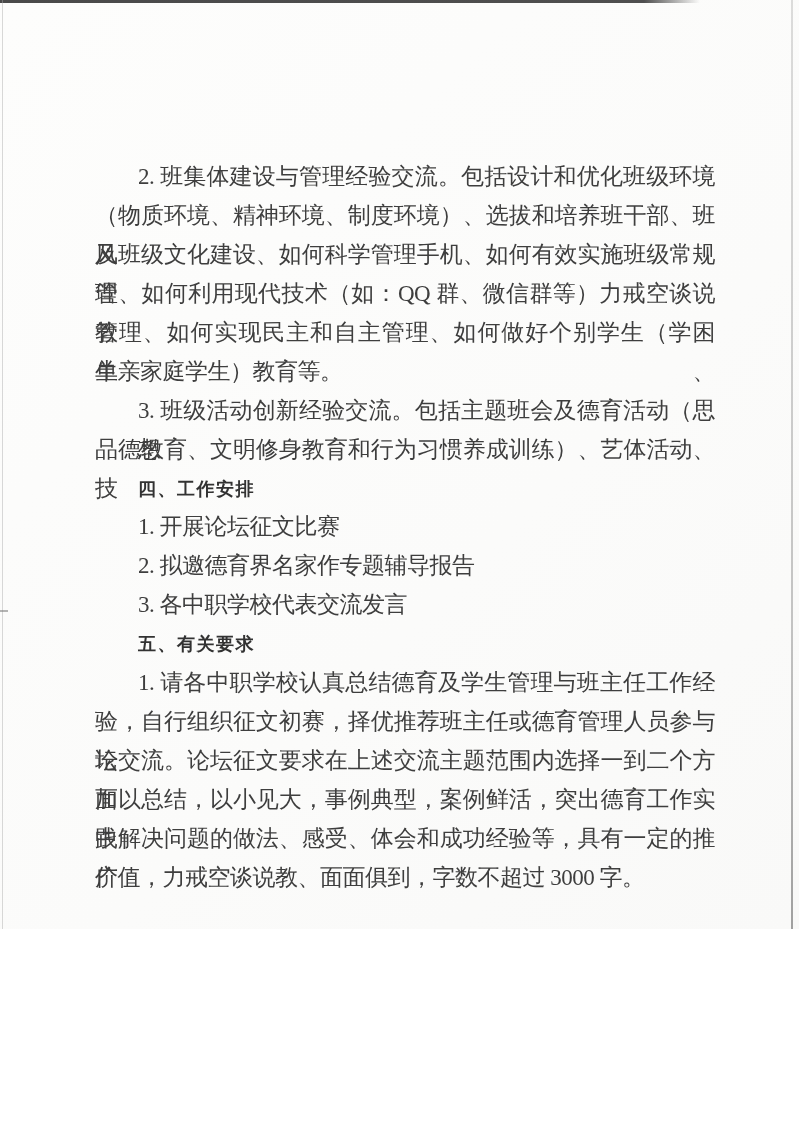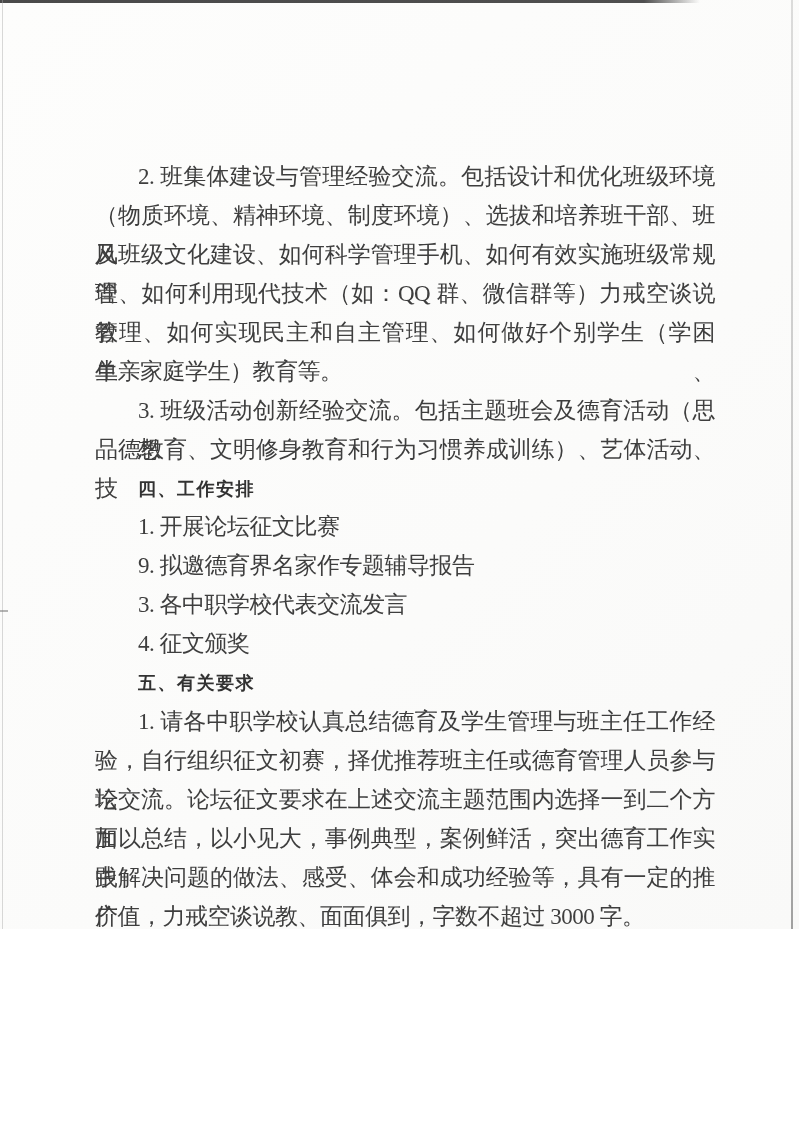--- a/index.html
+++ b/index.html
@@ -95,23 +95,22 @@
     <div class="line indent justify">2. 班集体建设与管理经验交流。包括设计和优化班级环境</div>
     <div class="line justify">（物质环境、精神环境、制度环境）、选拔和培养班干部、班风</div>
     <div class="line justify">及班级文化建设、如何科学管理手机、如何有效实施班级常规管</div>
     <div class="line justify">理、如何利用现代技术（如：QQ 群、微信群等）力戒空谈说教</div>
     <div class="line justify">管理、如何实现民主和自主管理、如何做好个别学生（学困生、</div>
     <div class="line">单亲家庭学生）教育等。</div>
     <div class="line indent justify">3. 班级活动创新经验交流。包括主题班会及德育活动（思想</div>
     <div class="line justify">品德教育、文明修身教育和行为习惯养成训练）、艺体活动、技</div>
     <div class="line heading indent">四、工作安排</div>
     <div class="line indent">1. 开展论坛征文比赛</div>
-    <div class="line indent">9. 拟邀德育界名家作专题辅导报告</div>
+    <div class="line indent">2. 拟邀德育界名家作专题辅导报告</div>
     <div class="line indent">3. 各中职学校代表交流发言</div>
-    <div class="line indent">4. 征文颁奖</div>
     <div class="line heading indent">五、有关要求</div>
     <div class="line indent justify">1. 请各中职学校认真总结德育及学生管理与班主任工作经</div>
     <div class="line justify">验，自行组织征文初赛，择优推荐班主任或德育管理人员参与论</div>
     <div class="line justify">坛交流。论坛征文要求在上述交流主题范围内选择一到二个方面</div>
     <div class="line justify">加以总结，以小见大，事例典型，案例鲜活，突出德育工作实践</div>
     <div class="line justify">中解决问题的做法、感受、体会和成功经验等，具有一定的推广</div>
     <div class="line">价值，力戒空谈说教、面面俱到，字数不超过 3000 字。</div>
   </div>
 
   <div class="page-number">- 2 -</div>

